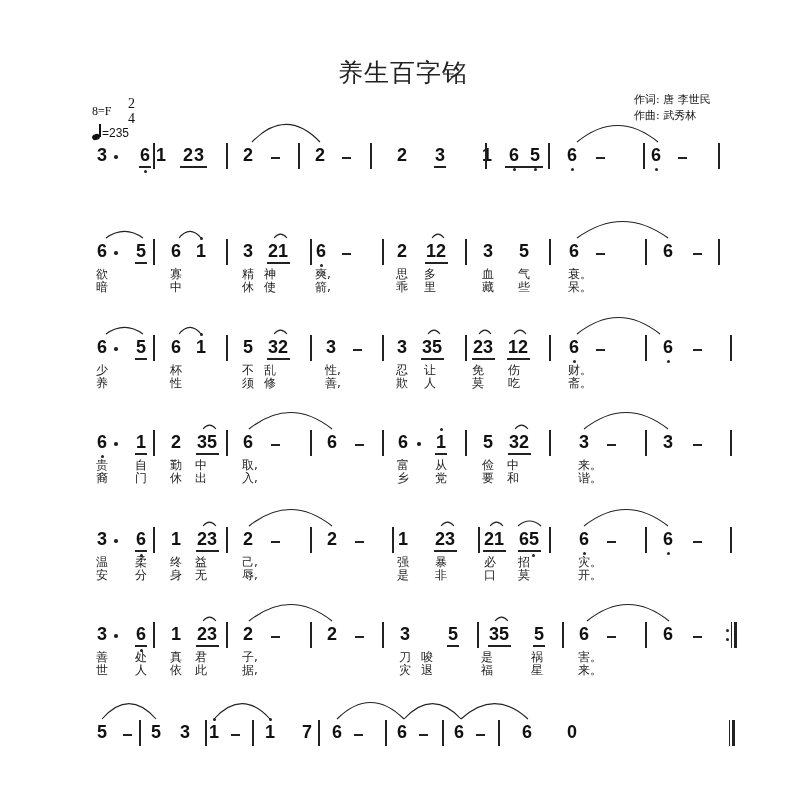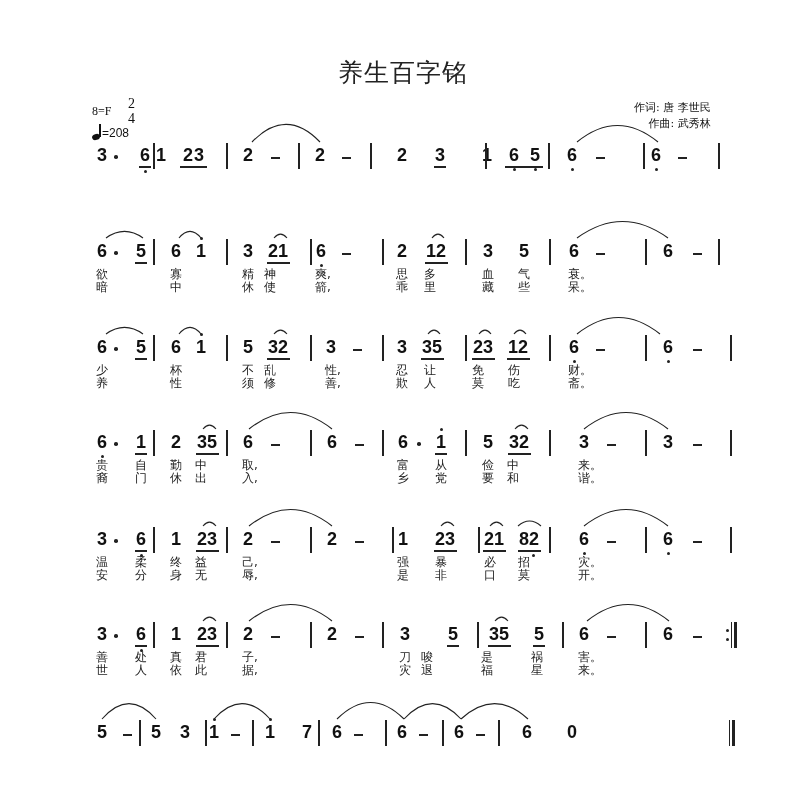--- a/index.html
+++ b/index.html
@@ -5,21 +5,21 @@
   html, body { margin: 0; padding: 0; background: #ffffff; }
   body { width: 806px; height: 806px; position: relative; overflow: hidden; color: #111; font-family: "Liberation Sans", "DejaVu Sans", sans-serif; }
   .title { position: absolute; left: 0; width: 806px; top: 56px; text-align: center; font-size: 25px; font-family: "DejaVu Sans", sans-serif; color: #222; letter-spacing: 1px; }
   .key { position: absolute; left: 92px; top: 104px; font-size: 12px; font-family: "Liberation Serif", serif; }
   .tsig { position: absolute; left: 128px; top: 96px; font-size: 14px; font-family: "Liberation Serif", serif; text-align: center; line-height: 15px; }
   .tsig .den { display: block; }
   .tempo { position: absolute; left: 92px; top: 124px; font-size: 12px; font-family: "Liberation Sans", sans-serif; }
   .tempo .note { display: inline-block; position: relative; width: 9px; height: 16px; margin-right: 1px; vertical-align: -3px; }
   .tempo .note .stem { position: absolute; left: 7px; top: 0; width: 1.5px; height: 13px; background: #111; }
   .tempo .note .head { position: absolute; left: 0; top: 10px; width: 8px; height: 6px; background: #111; border-radius: 50%; transform: rotate(-20deg); }
-  .credits { position: absolute; left: 634px; top: 100px; font-size: 11px; font-family: "DejaVu Sans", sans-serif; line-height: 16px; text-align: right; }
+  .credits { position: absolute; left: 634px; top: 92px; font-size: 11px; font-family: "DejaVu Sans", sans-serif; line-height: 16px; }
   .n { position: absolute; font-weight: bold; font-size: 18px; font-family: "Liberation Sans", sans-serif; transform: translateX(-50%); line-height: 20px; }
   .dash { position: absolute; width: 9px; height: 1.6px; background: #222; }
   .bar { position: absolute; width: 1.5px; height: 26px; background: #222; }
   .ul { position: absolute; height: 1.6px; background: #222; }
   .dotb { position: absolute; width: 3px; height: 3px; background: #222; border-radius: 50%; }
   .dott { position: absolute; width: 3px; height: 3px; background: #222; border-radius: 50%; }
   .aug { position: absolute; width: 3.5px; height: 3.5px; background: #222; border-radius: 50%; }
   .lyr { position: absolute; font-size: 12px; font-family: "DejaVu Sans", sans-serif; transform: translateX(-6px); line-height: 13px; color: #222; }
   svg.slurs { position: absolute; left: 0; top: 0; overflow: visible; }
   svg.slurs path { fill: none; stroke: #222; stroke-width: 1.1; }
@@ -27,21 +27,21 @@
 </head>
 <body>
 
 <div class="title">养生百字铭</div>
 <div class="key">8=F</div>
 <div class="tsig">
   <span class="num">2</span>
   <span class="den">4</span>
 </div>
 <div class="tempo">
-  <span class="note"><span class="stem"></span><span class="head"></span></span><span>=208</span>
+  <span class="note"><span class="stem"></span><span class="head"></span></span><span>=235</span>
 </div>
 <div class="credits">
   <div>作词: 唐 李世民</div>
   <div>作曲: 武秀林</div>
 </div>
 
 <div id="score">
     <div class="n" style="left: 102px; top: 145px;">3</div>
     <div class="aug" style="left: 114px; top: 155px;"></div>
     <div class="n" style="left: 145px; top: 145px;">6</div>
@@ -243,21 +243,21 @@
     <div class="ul" style="left: 195.5px; top: 550px; width: 23px;"></div>
     <div class="n" style="left: 248px; top: 529px;">2</div>
     <div class="dash" style="left: 271px; top: 541px;"></div>
     <div class="n" style="left: 332px; top: 529px;">2</div>
     <div class="dash" style="left: 355px; top: 541px;"></div>
     <div class="n" style="left: 403px; top: 529px;">1</div>
     <div class="n" style="left: 445px; top: 529px;">23</div>
     <div class="ul" style="left: 433.5px; top: 550px; width: 23px;"></div>
     <div class="n" style="left: 494px; top: 529px;">21</div>
     <div class="ul" style="left: 482.5px; top: 550px; width: 23px;"></div>
-    <div class="n" style="left: 529px; top: 529px;">82</div>
+    <div class="n" style="left: 529px; top: 529px;">65</div>
     <div class="ul" style="left: 517.5px; top: 550px; width: 23px;"></div>
     <div class="dotb" style="left: 532px; top: 554px;"></div>
     <div class="n" style="left: 584px; top: 529px;">6</div>
     <div class="dotb" style="left: 582.5px; top: 552px;"></div>
     <div class="dash" style="left: 607px; top: 541px;"></div>
     <div class="n" style="left: 668px; top: 529px;">6</div>
     <div class="dotb" style="left: 666.5px; top: 552px;"></div>
     <div class="dash" style="left: 693px; top: 541px;"></div>
     <div class="bar" style="left: 153px; top: 527px;"></div>
     <div class="bar" style="left: 226px; top: 527px;"></div>

